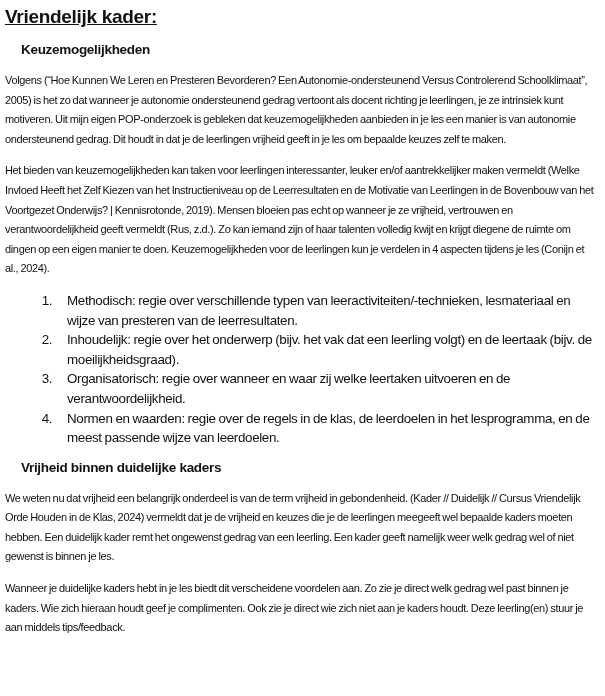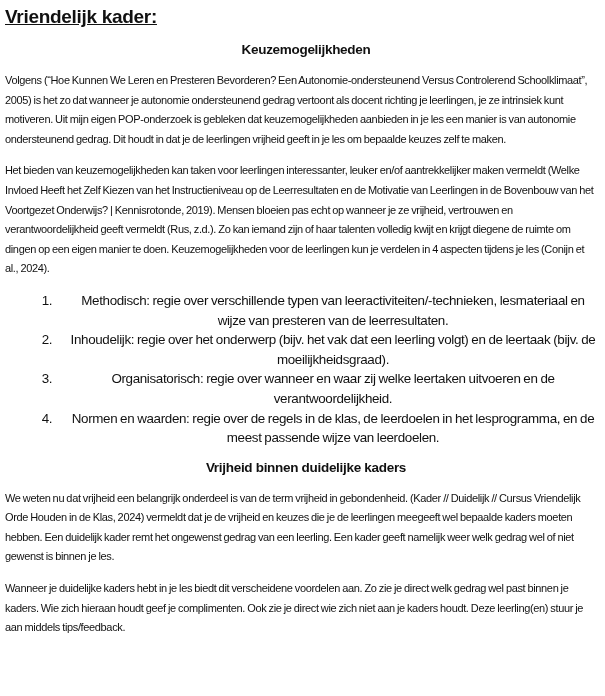--- a/index.html
+++ b/index.html
@@ -6,26 +6,26 @@
     body {
       width: 605px; height: 696px; overflow: hidden;
       font-family: "Liberation Sans", sans-serif;
       color: #111111;
     }
     .page { padding: 4px 6px 0 5px; }
     .title {
       font-size: 19px; font-weight: bold; text-decoration: underline;
       margin: 2px 0 14px 0; letter-spacing: -0.3px;
     }
-    .h2 { font-size: 13.5px; font-weight: bold; margin: 0 0 14px 8px; letter-spacing: -0.3px; text-align: center; }
+    .h2 { font-size: 13.5px; font-weight: bold; margin: 0 0 14px 16px; letter-spacing: -0.3px; }
     p {
       font-size: 11px; line-height: 19.6px; margin: 0 0 12px 0;
       letter-spacing: -0.35px; word-spacing: -0.5px;
     }
-    ol { margin: 0 0 12px 0; padding-left: 50px; text-align: center; }
+    ol { margin: 0 0 12px 0; padding-left: 50px; }
     ol li {
       font-size: 13.4px; line-height: 19.6px; letter-spacing: -0.35px;
       word-spacing: -0.5px; padding-left: 12px; margin: 0;
     }
   </style>
 </head>
 <body>
 
 <div class="page">
   <div class="title">Vriendelijk kader:</div>

